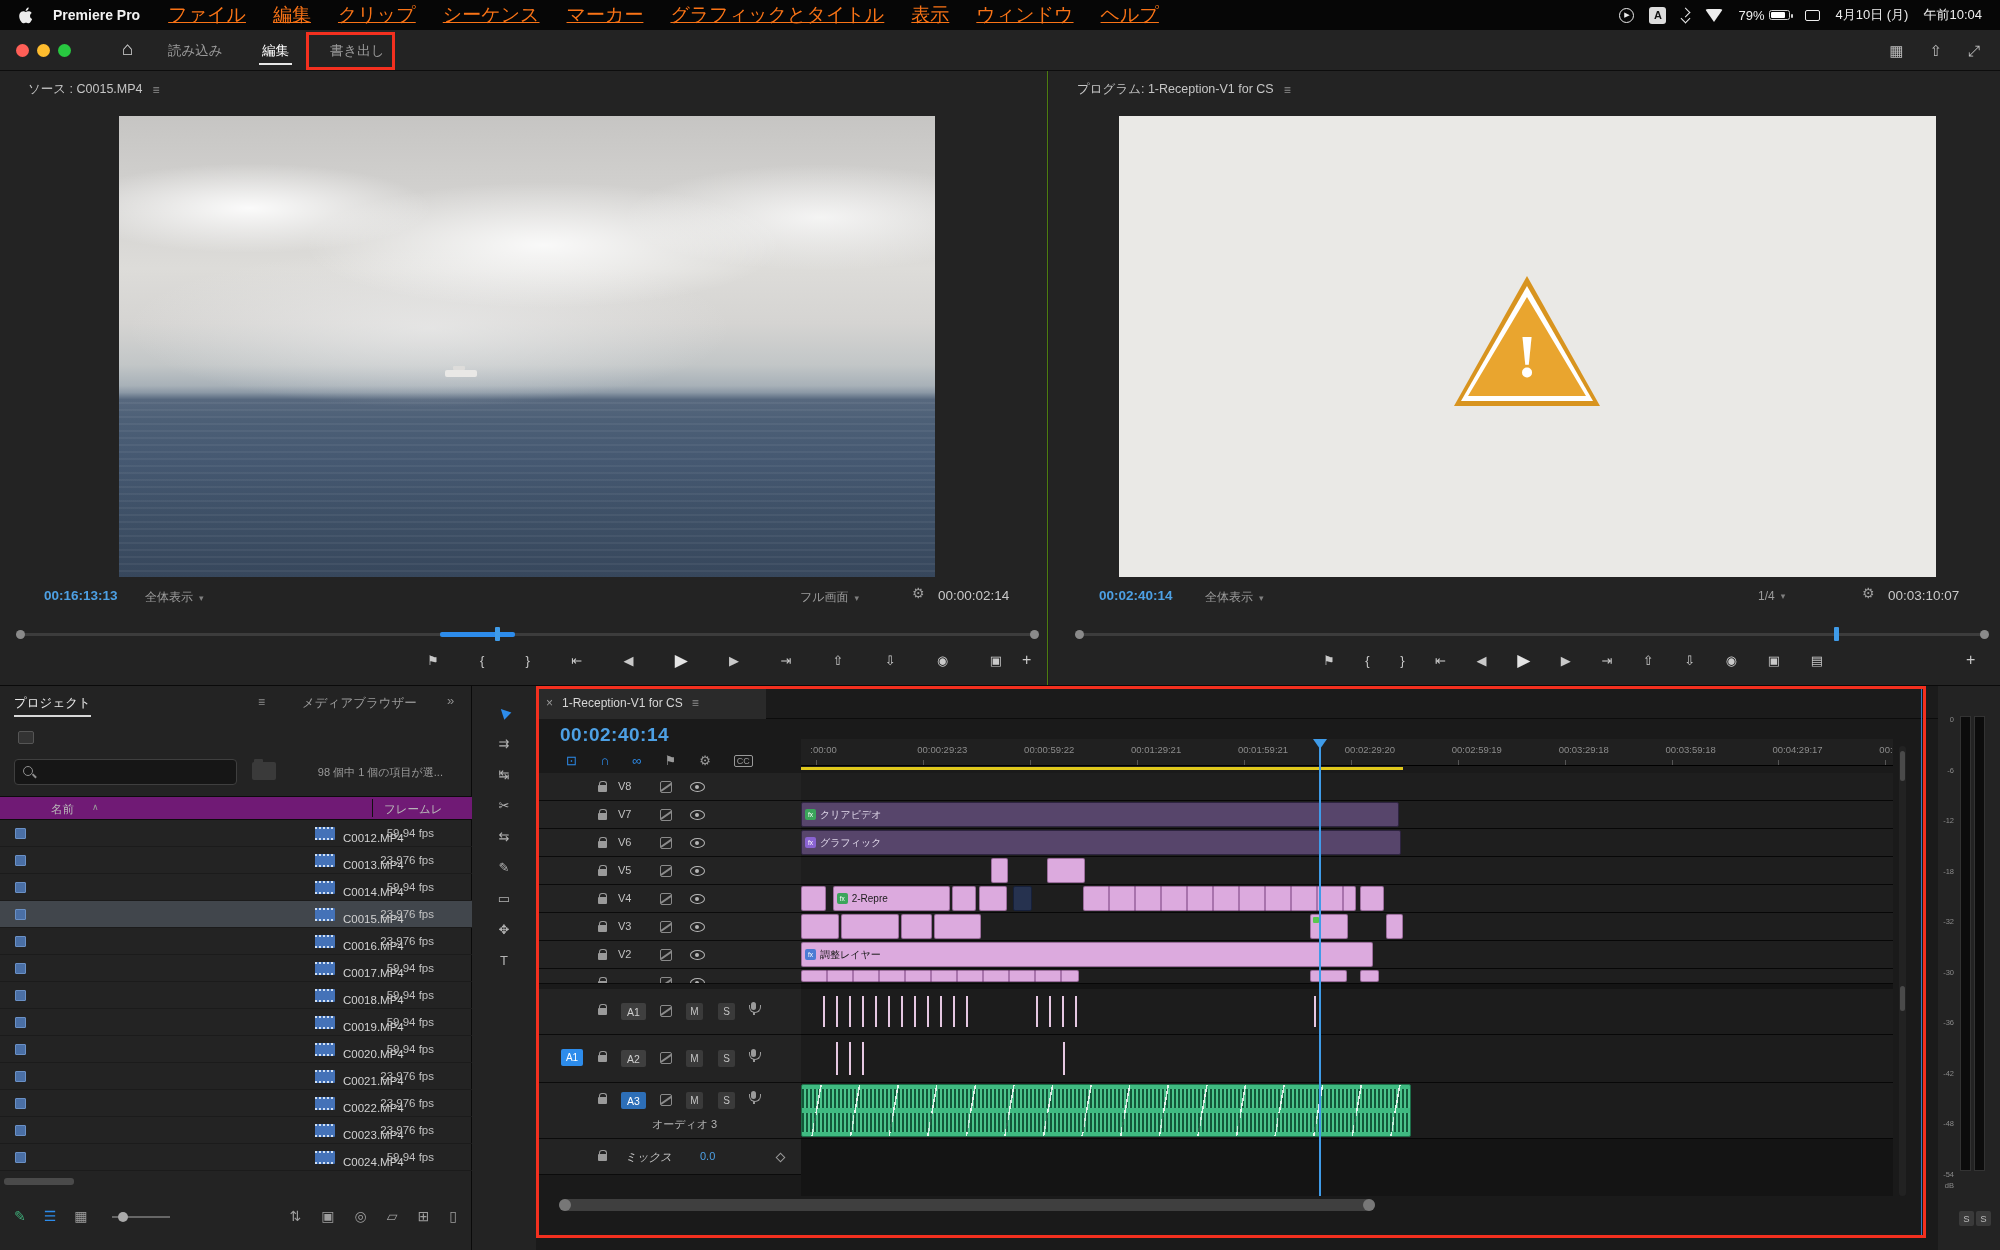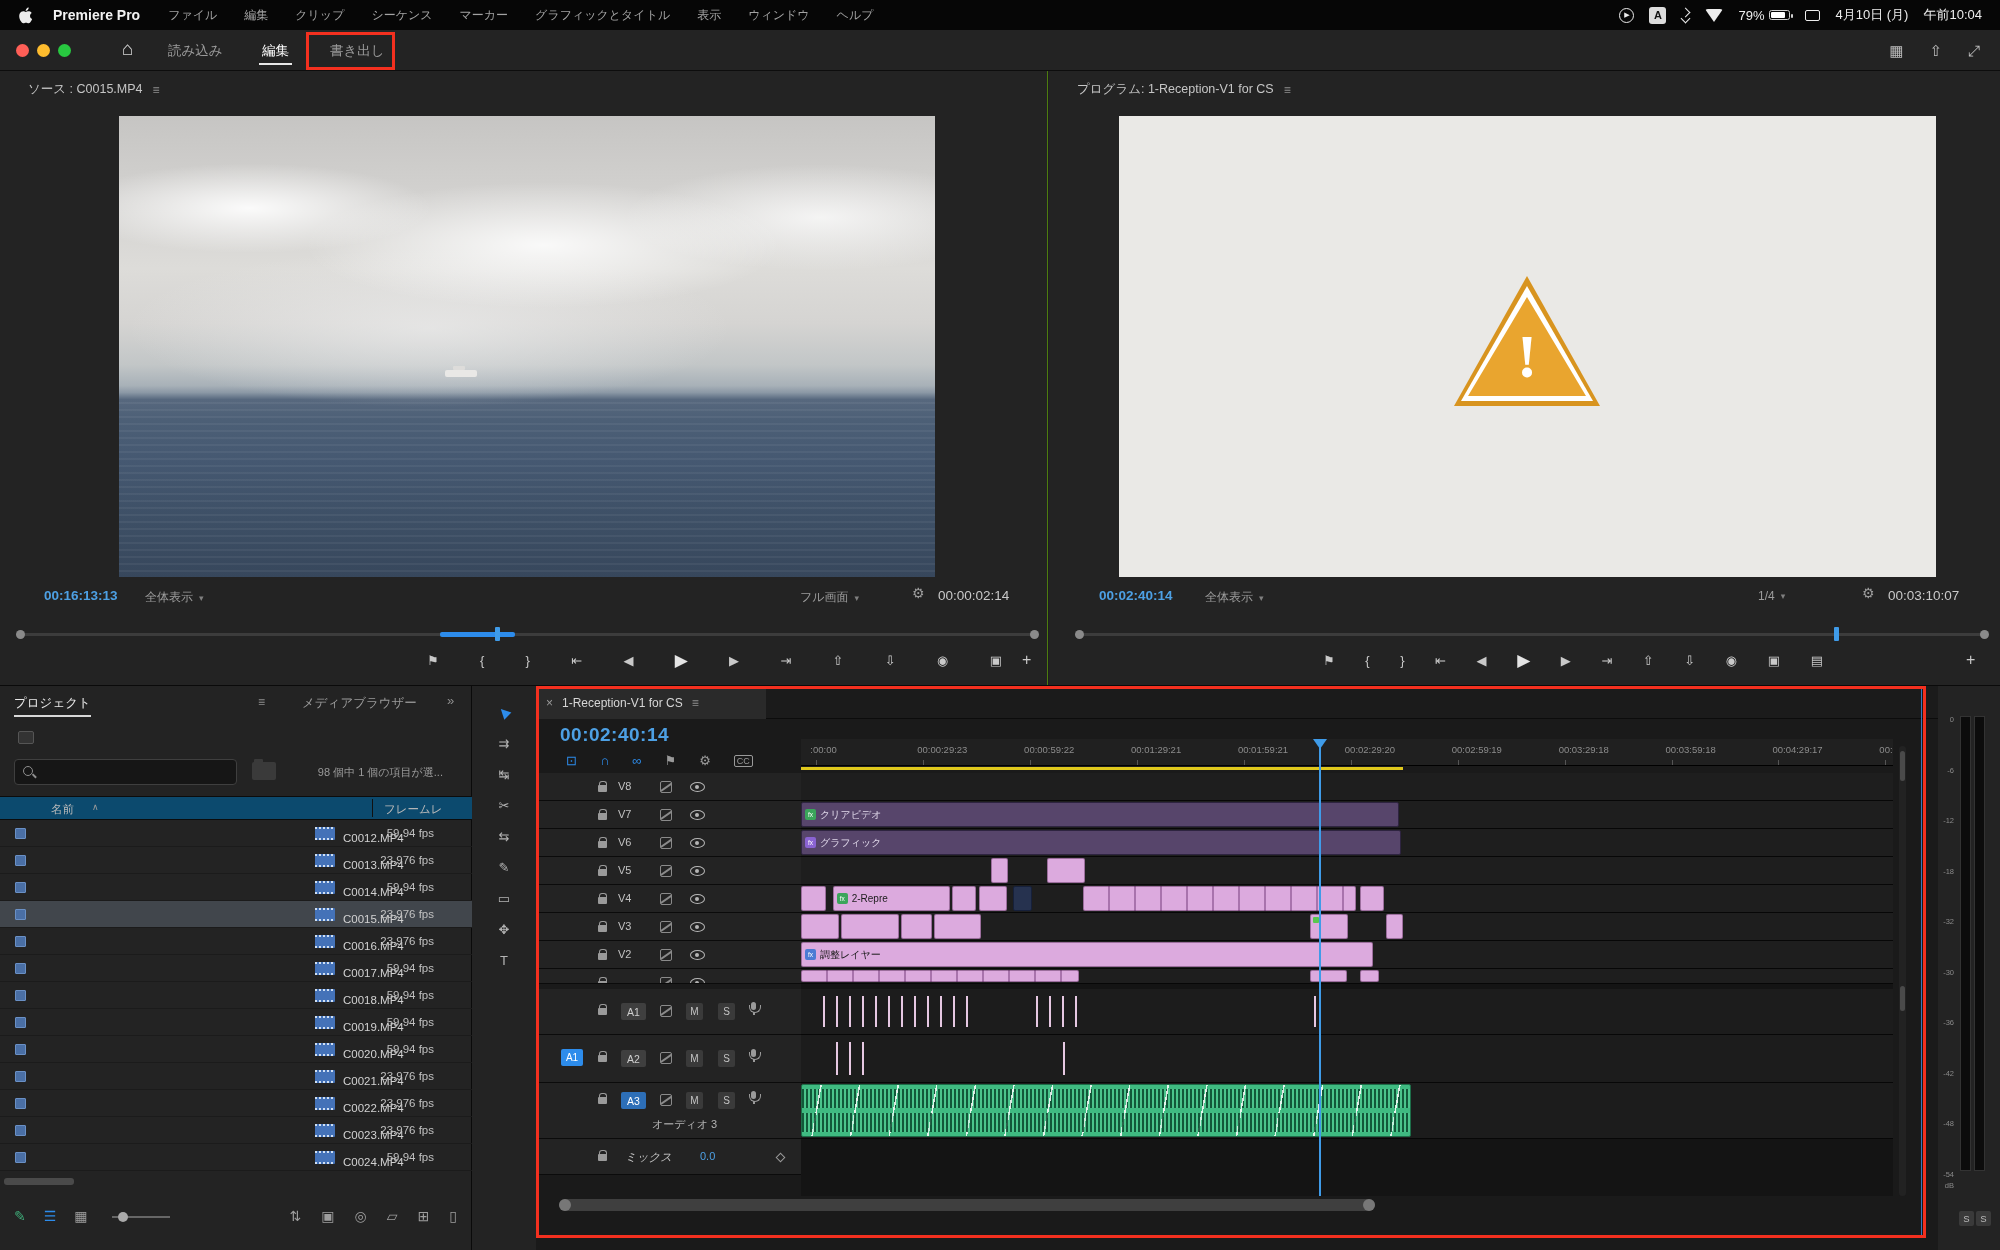--- a/index.html
+++ b/index.html
@@ -3,21 +3,21 @@
 <meta charset="utf-8">
 <style>
   * { box-sizing: border-box; margin: 0; padding: 0; }
   body { background:#000; font-family:"Liberation Sans", sans-serif; }
   #screen { position:relative; width:2000px; height:1250px; background:#1e1e1e; overflow:hidden; color:#c8c8c8; font-size:12px; }
 
   
   #menubar { position:absolute; left:0; top:0; width:2000px; height:30px; background:#060606; display:flex; align-items:center; padding:0 18px; }
   #menubar .apple { width:15px; height:17px; fill:#ececec; margin-right:20px; }
   #menubar .app { font-weight:bold; color:#f2f2f2; font-size:14px; margin-right:28px; }
-  .menu-item { color:#a3a3a3; font-size:12px; margin-right:27px; white-space:nowrap; }
+  .menu-item { color:#f97316; font-size:19px; margin-right:27px; white-space:nowrap;text-decoration:underline; }
   #menu-right { margin-left:auto; display:flex; align-items:center; gap:15px; color:#ededed; font-size:13px; }
   .ring { width:15px; height:15px; border:1.5px solid #ececec; border-radius:50%; display:flex; align-items:center; justify-content:center; font-size:7px; color:#ececec; }
   .ime-box { width:17px; height:17px; background:#dcdcdc; color:#111; border-radius:3px; font-size:11px; font-weight:bold; display:flex; align-items:center; justify-content:center; }
   .bt { position:relative; width:9px; height:15px; }
   .bt::before, .bt::after { content:""; position:absolute; left:1px; width:6px; height:6px; border-right:1.5px solid #ececec; border-top:1.5px solid #ececec; }
   .bt::before { top:1px; transform:rotate(45deg); }
   .bt::after { bottom:1px; transform:rotate(135deg); }
   .wifi { width:0; height:0; border-left:9px solid transparent; border-right:9px solid transparent; border-top:13px solid #ececec; border-radius:3px; }
   .batt { display:flex; align-items:center; gap:5px; }
   .batt-body { position:relative; width:21px; height:10px; border:1px solid #cfcfcf; border-radius:2.5px; }
@@ -82,21 +82,21 @@
   #pp-tab2 { left:302px; }
   #pp-over { position:absolute; left:447px; top:7px; color:#8f8f8f; font-size:13px; }
   #pp-bin { position:absolute; left:18px; top:45px; width:16px; height:13px; background:#333; border:1px solid #555; border-radius:2px; }
   #pp-search { position:absolute; left:14px; top:73px; width:223px; height:26px; background:#161616; border:1px solid #3f3f3f; border-radius:4px; }
   .mag { position:relative; width:10px; height:10px; border:1.5px solid #8f8f8f; border-radius:50%; }
   .mag::after { content:""; position:absolute; left:8px; top:8px; width:5px; height:1.5px; background:#8f8f8f; transform:rotate(45deg); }
   #pp-search .mag { position:absolute; left:8px; top:6px; }
   #pp-folder { position:absolute; left:252px; top:76px; width:24px; height:18px; background:#3a3a3a; border-radius:2px; }
   #pp-folder::before { content:""; position:absolute; left:2px; top:-3px; width:9px; height:3px; background:#3a3a3a; border-radius:1px 1px 0 0; }
   #pp-selinfo { position:absolute; right:28px; top:79px; font-size:11px; color:#9a9a9a; }
-  #pp-cols { position:absolute; left:0; top:110px; width:472px; height:24px; background:#0c4a6e; border-top:1px solid #0c0c0c; border-bottom:1px solid #0c0c0c; font-size:11.5px; color:#b9b9b9;text-align:right; }
+  #pp-cols { position:absolute; left:0; top:110px; width:472px; height:24px; background:#701a75; border-top:1px solid #0c0c0c; border-bottom:1px solid #0c0c0c; font-size:11.5px; color:#b9b9b9;text-align:right; }
   #pp-cols .c1 { position:absolute; left:51px; top:5px; }
   #pp-cols .sortc { position:absolute; left:92px; top:5px; font-size:9px; color:#9a9a9a; }
   #pp-cols .cdiv { position:absolute; left:372px; top:2px; bottom:2px; width:1px; background:#111; }
   #pp-cols .c2 { position:absolute; left:384px; top:5px; }
   #project-rows { position:absolute; left:0; top:134px; width:472px; }
   .prow { position:relative; height:27px; border-bottom:1px solid #1b1b1b; }
   .prow.sel { background:#41464c; }
   .chip { position:absolute; left:15px; top:8px; width:11px; height:11px; background:#4a6fa5; border:1px solid #6a90c5; border-radius:1px; }
   .film { position:absolute; left:315px; top:7px; width:20px; height:13px; background:#4472b8; border-radius:1px; }
   .film::before, .film::after { content:""; position:absolute; left:0; right:0; height:2px; background:repeating-linear-gradient(90deg,#cfe0f5 0 2px, transparent 2px 4px); }

